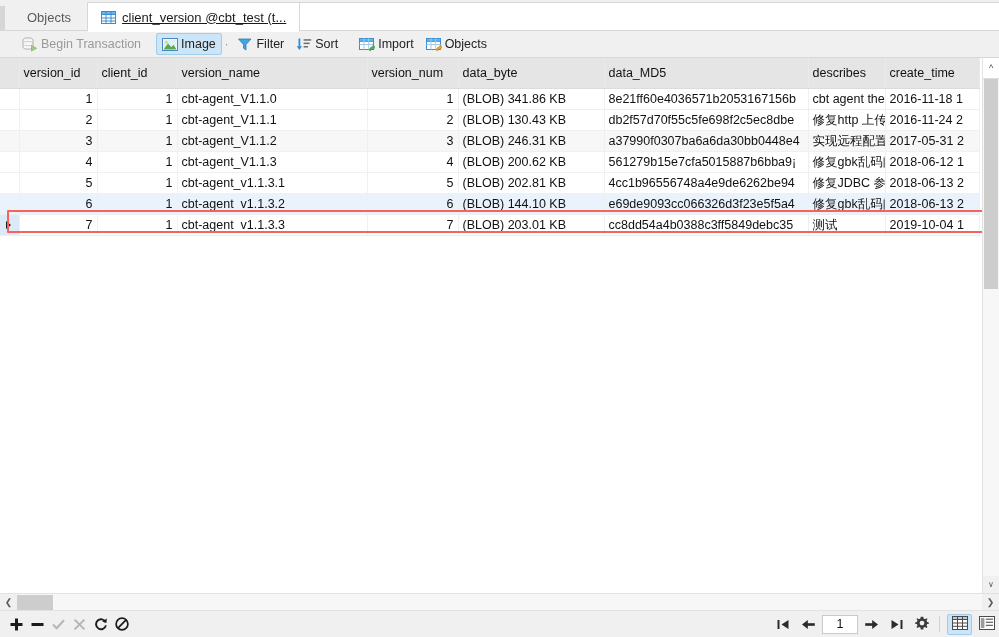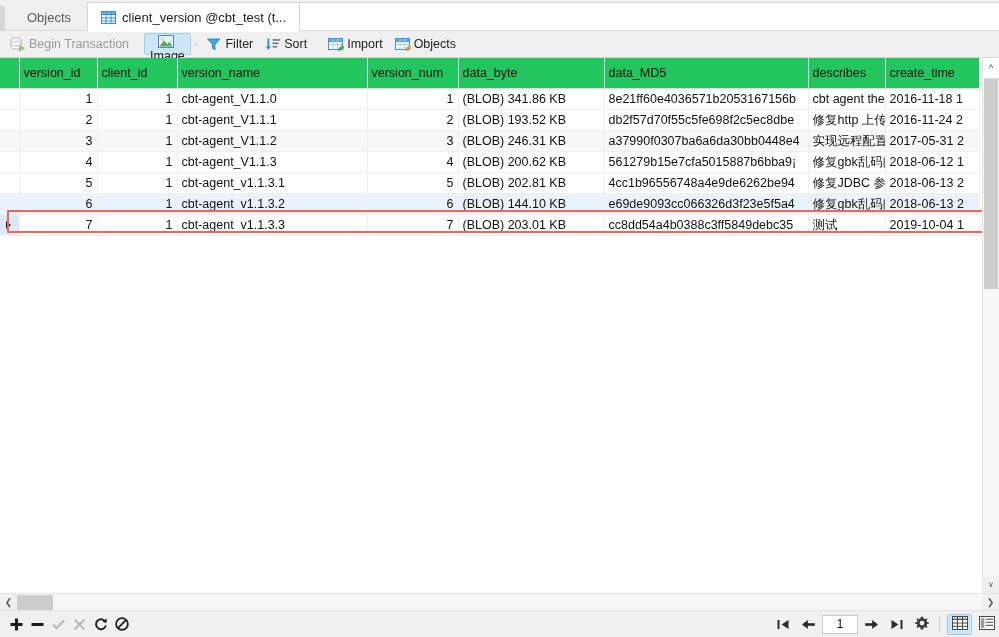--- a/index.html
+++ b/index.html
@@ -56,20 +56,21 @@
   }
   .tab.active {
     background: #ffffff;
     color: #1a1a1a;
     z-index: 2;
     border-left: 1px solid #d7d7d7;
     border-right: 1px solid #d7d7d7;
     border-top: 1px solid #d7d7d7;
     height: 29px;
     font-size: 13px;
+    text-decoration: underline;
   }
   .tab.active:after {
     content: "";
     position: absolute;
     left: 0; right: 0; bottom: -1px;
     height: 2px;
     background: #ffffff;
     z-index: 3;
   }
   .tab-grid-icon {
@@ -89,41 +90,40 @@
     background: #ffffff;
     border-top: 1px solid #d7d7d7;
   }
 
   
   .toolbar {
     height: 27px;
     background: #f0f0f0;
     display: flex;
     align-items: center;
-    padding-left: 4px;
+    padding-left: 16px;
     flex: 0 0 auto;
     border-bottom: 1px solid #d7d7d7;
   }
   .tbtn {
     display: flex;
     align-items: center;
     height: 22px;
     padding: 0 5px;
     font-size: 12.5px;
     color: #222;
     cursor: default;
     white-space: nowrap;
     border: 1px solid transparent;
     border-radius: 2px;
   }
   .tbtn.disabled { color: #9a9a9a; }
   .tbtn.sel {
     background: #cde6f7;
     border-color: #9fcdec;
-    flex-direction: column;
   }
   .tbtn .ico {
     width: 16px; height: 15px;
     margin-right: 3px;
     flex: 0 0 auto;
     position: relative;
   }
   .tb-sep-dot {
     color: #888;
     font-size: 11px;
@@ -157,21 +157,21 @@
     background: #fff;
   }
   table.grid {
     border-collapse: collapse;
     table-layout: fixed;
     width: 979px;
     font-size: 12.5px;
   }
   table.grid th {
     height: 21px;
-    background: #22c55e;
+    background: #e5e5e5;
     border-bottom: 1px solid #dcdcdc;
     border-right: 1px solid #eaeaea;
     font-weight: normal;
     text-align: left;
     padding: 8px 4px;
     color: #111;
     font-size: 12.5px;
     white-space: nowrap;
     overflow: hidden;
     vertical-align: middle;
@@ -507,21 +507,21 @@
                 <td>8e21ff60e4036571b2053167156b</td>
                 <td>cbt agent the</td>
                 <td>2016-11-18 1</td>
               </tr>
               <tr>
                 <td class="gutter"></td>
                 <td class="num">2</td>
                 <td class="num">1</td>
                 <td>cbt-agent_V1.1.1</td>
                 <td class="num">2</td>
-                <td>(BLOB) 193.52 KB</td>
+                <td>(BLOB) 130.43 KB</td>
                 <td>db2f57d70f55c5fe698f2c5ec8dbe</td>
                 <td>修复http 上传</td>
                 <td>2016-11-24 2</td>
               </tr>
               <tr class="alt">
                 <td class="gutter"></td>
                 <td class="num">3</td>
                 <td class="num">1</td>
                 <td>cbt-agent_V1.1.2</td>
                 <td class="num">3</td>

